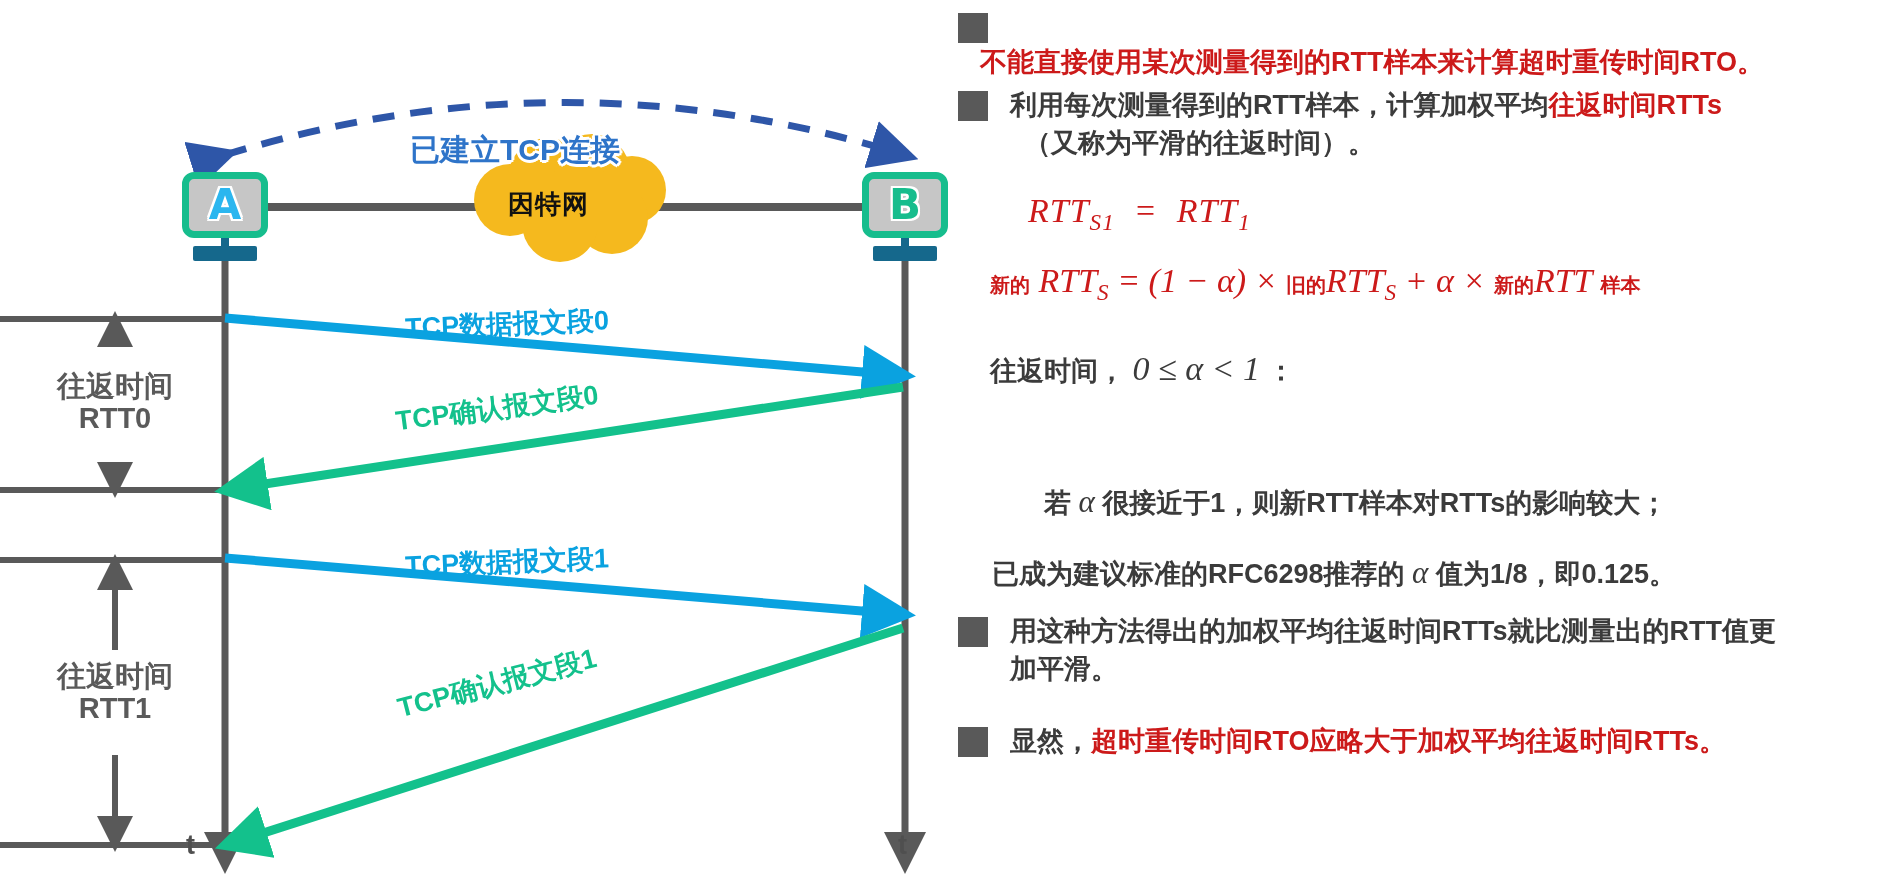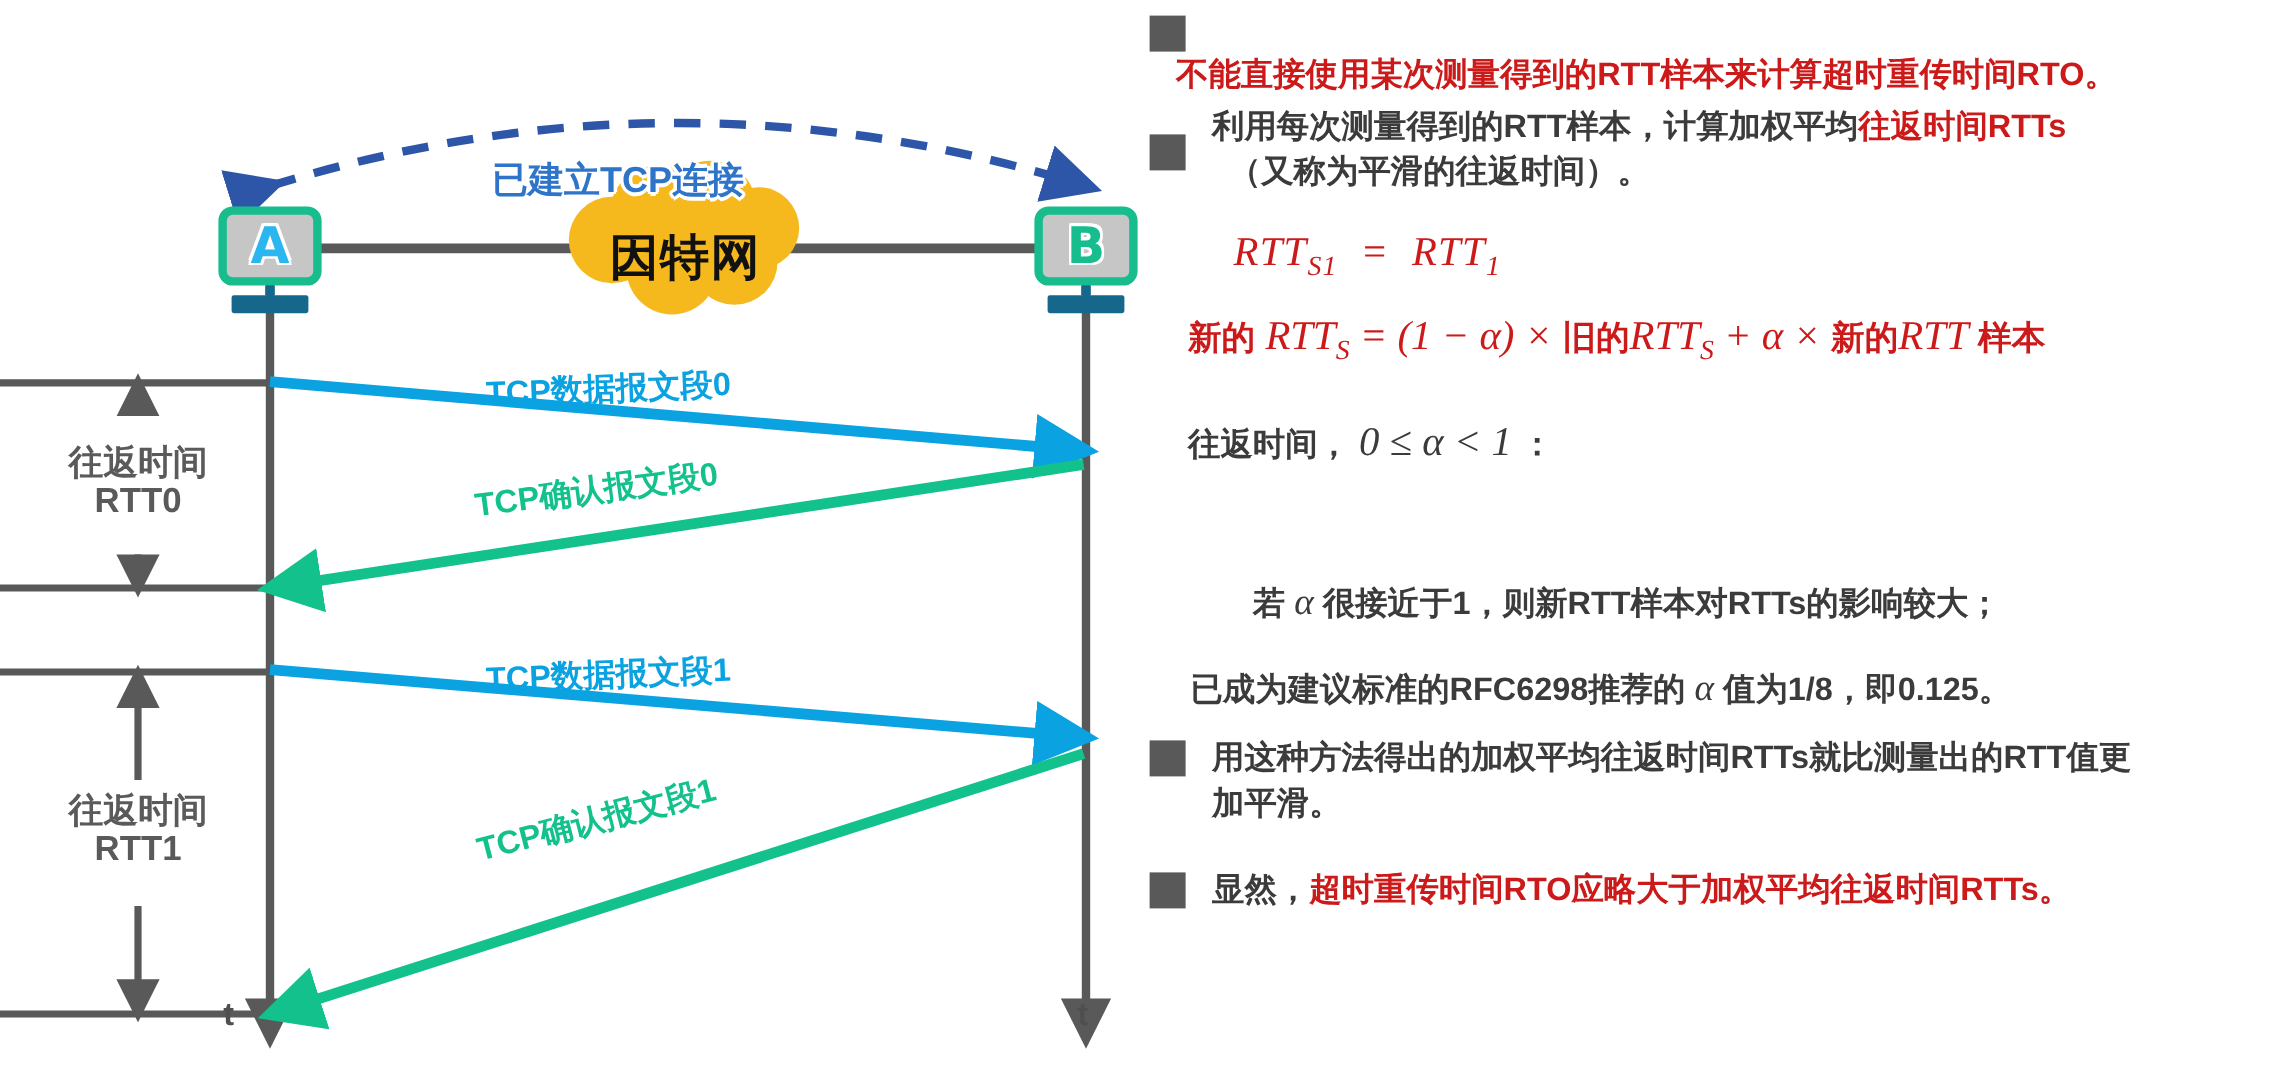--- a/index.html
+++ b/index.html
@@ -27,21 +27,21 @@
   .node .base{width:64px;height:15px;background:#15688c;margin:0 auto;border-radius:2px;}
 
   
   #conn-label{
      left:410px;top:82px;font-size:30px;color:#2e74c9;
      text-shadow:-2px -2px 0 #fff, 2px -2px 0 #fff, -2px 2px 0 #fff, 2px 2px 0 #fff,
                  0 -3px 0 #fff, 0 3px 0 #fff, -3px 0 0 #fff, 3px 0 0 #fff;
      margin-top:48px;
   }
   #cloud-label{
-     left:508px;top:187px;font-size:41px;color:#111;letter-spacing:1px;
+     left:508px;top:187px;font-size:26px;color:#111;letter-spacing:1px;
   }
 
   .seg-label{font-size:27px;}
   .seg-blue{color:#0aa2e0;}
   .seg-green{color:#13c18c;}
   .tx0{left:405px;top:306px;transform:rotate(-2.2deg);}
   .tx1{left:405px;top:544px;transform:rotate(-2.2deg);}
   .ack0{left:395px;top:390px;transform:rotate(-7.5deg);}
   .ack1{left:395px;top:665px;transform:rotate(-14.5deg);}
 
@@ -56,29 +56,29 @@
 
   
   #panel{position:absolute;left:950px;top:0;width:951px;height:896px;}
 
   .bullet-row{position:absolute;display:flex;align-items:flex-start;}
   .sq{width:30px;height:30px;background:#595959;flex:0 0 30px;margin-top:5px;}
   .btext{margin-left:22px;font-size:27px;font-weight:bold;line-height:1.42;color:#3b3b3b;}
   .red{color:#cc1a1a;}
 
   #b1{left:8px;top:8px;width:930px;flex-direction:column;}
-  #b2{left:8px;top:86px;width:870px;align-items:center;}
+  #b2{left:8px;top:86px;width:870px;}
   #b3{left:8px;top:612px;width:900px;}
   #b4{left:8px;top:722px;width:900px;}
 
   .formula{position:absolute;color:#cc1a1a;
            font-family:"Liberation Serif","DejaVu Serif",serif;font-style:italic;}
   #f1{left:78px;top:192px;font-size:34px;letter-spacing:1px;}
   #f2{left:40px;top:262px;font-size:34px;}
-  .fbold{font-family:Liberation Sans, sans-serif;font-style:normal;font-weight:bold;font-size:28px;}
+  .fbold{font-family:Liberation Sans, sans-serif;font-style:normal;font-weight:bold;font-size:20px;}
   .sub{font-size:0.68em;vertical-align:sub;font-style:italic;}
 
   .note{position:absolute;font-size:27px;font-weight:bold;color:#3b3b3b;white-space:nowrap;}
   #n0{left:40px;top:350px;}
   #n1{left:94px;top:420px;}
   #n2{left:94px;top:484px;}
   #n3{left:42px;top:555px;}
   .alpha{font-family:"Liberation Serif","DejaVu Serif",serif;font-style:italic;font-weight:normal;font-size:31px;}
   .mathbig{font-family:"Liberation Serif","DejaVu Serif",serif;font-style:italic;font-weight:normal;font-size:34px;text-align:right;}
 </style>

